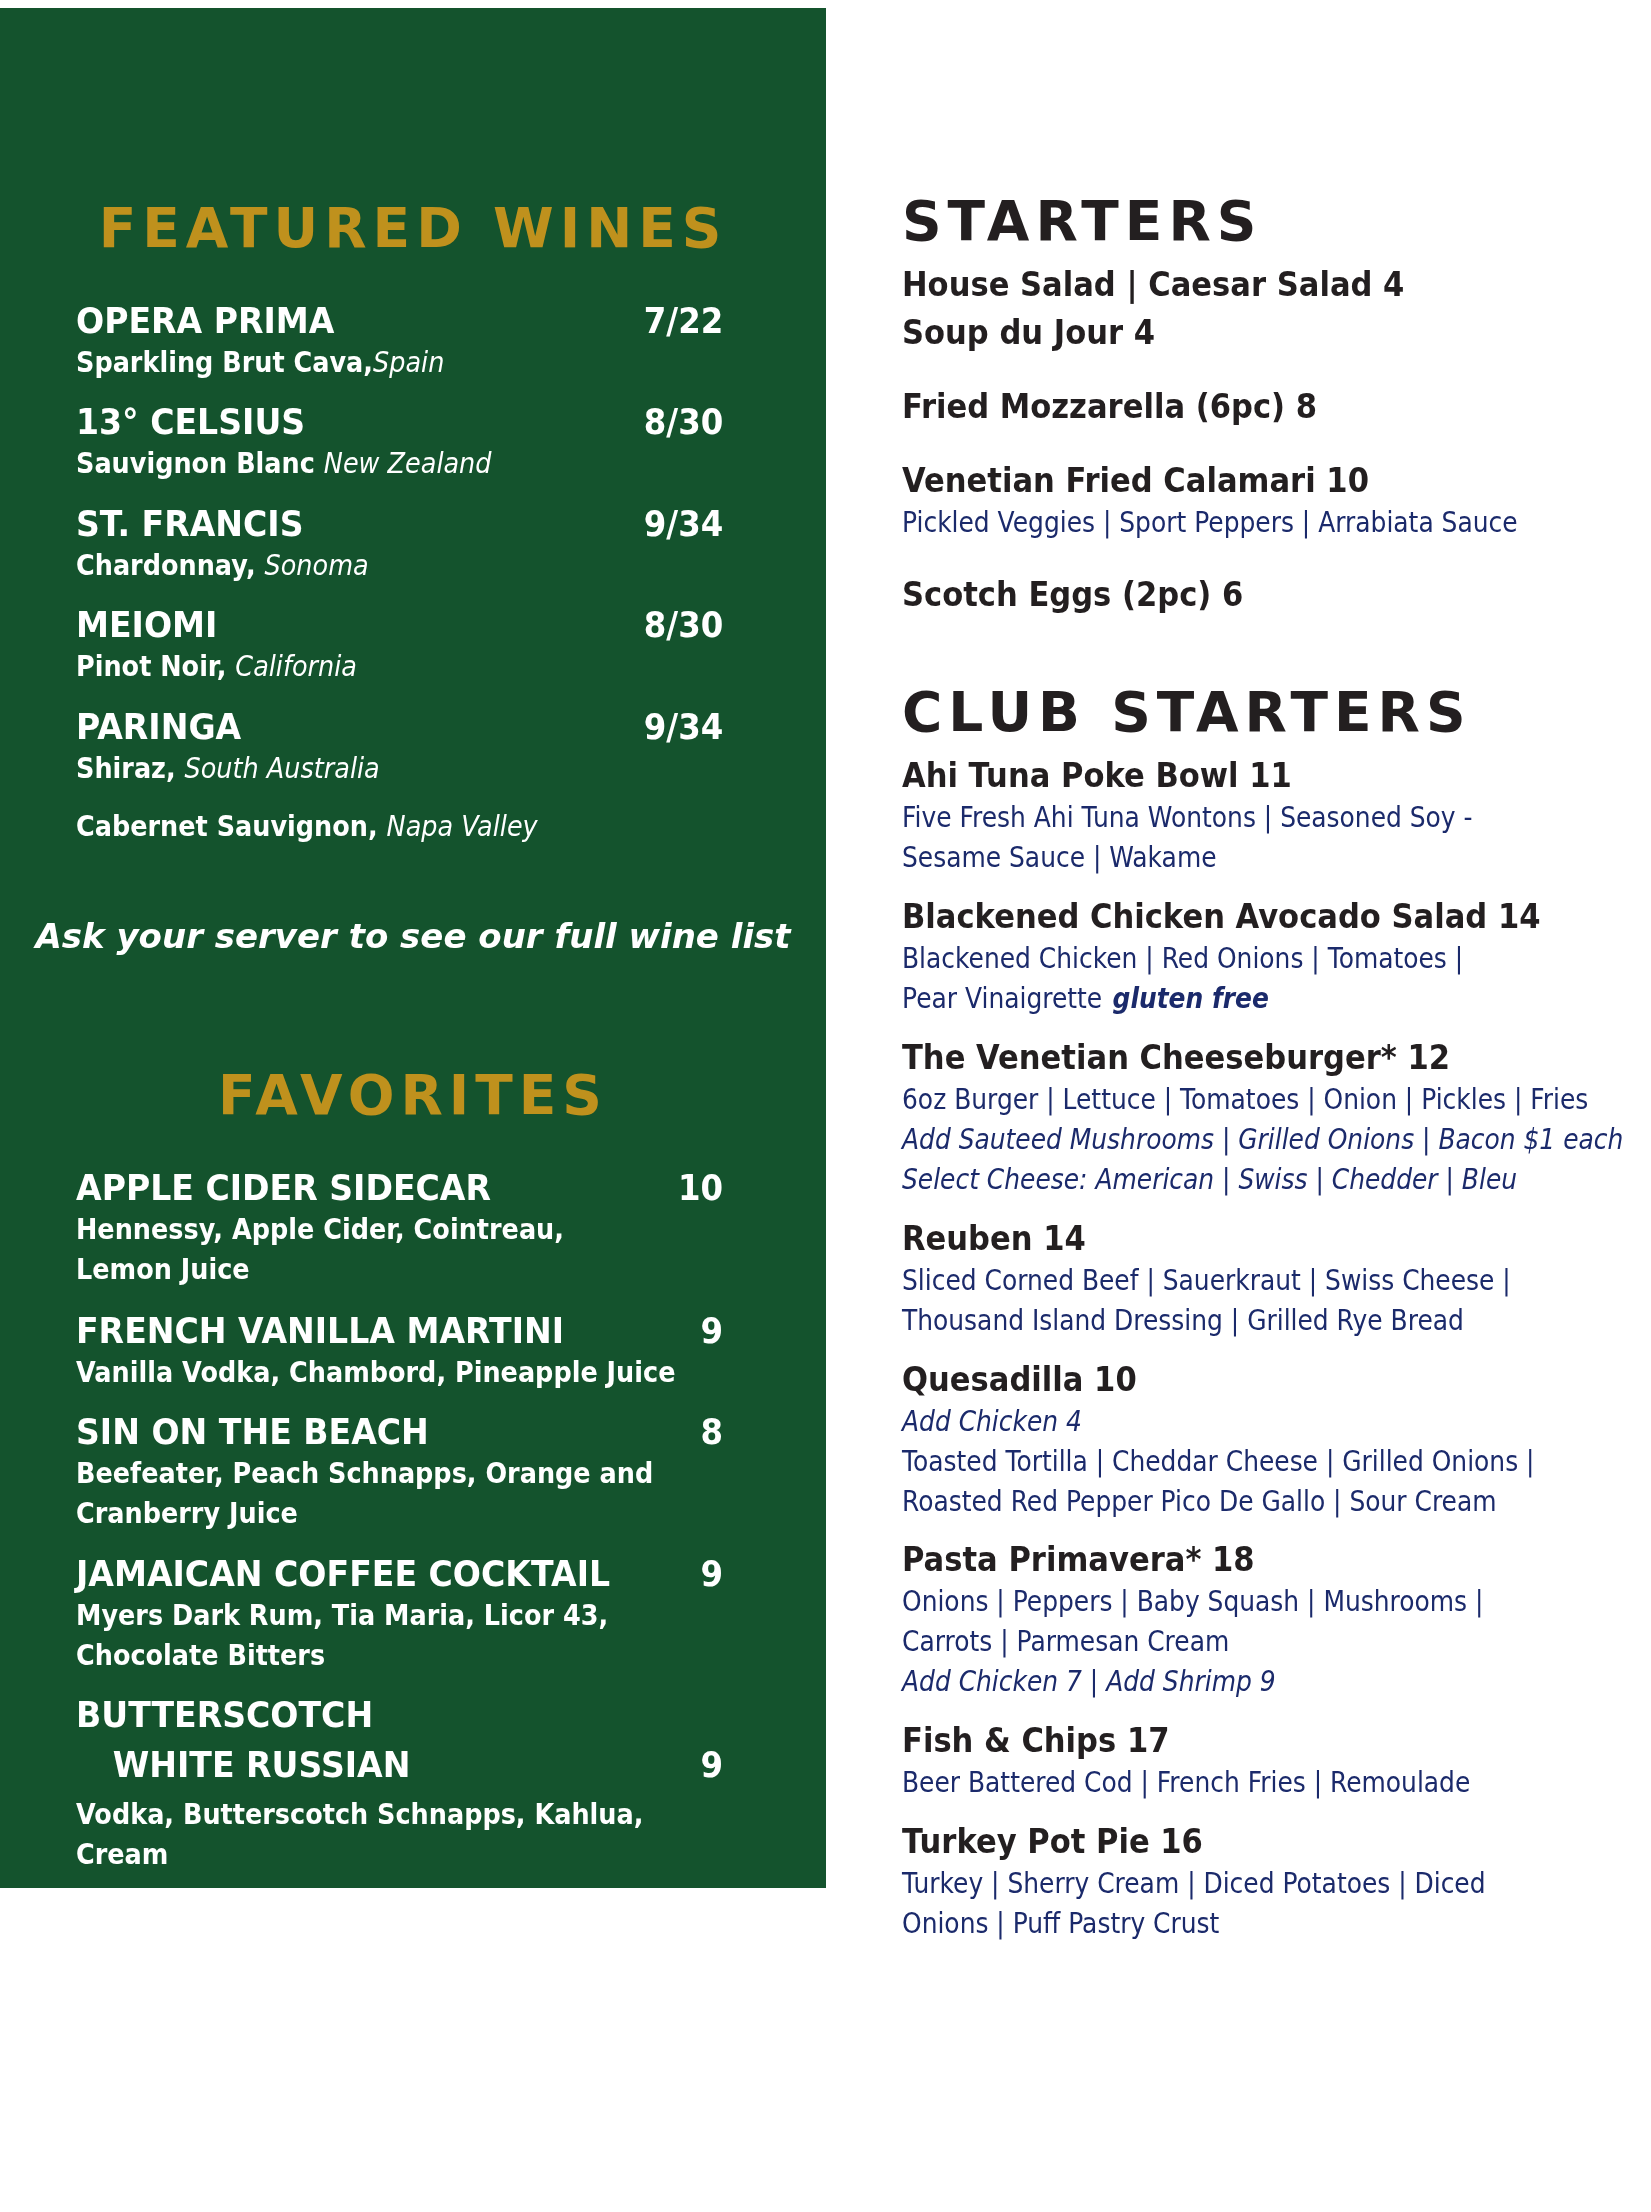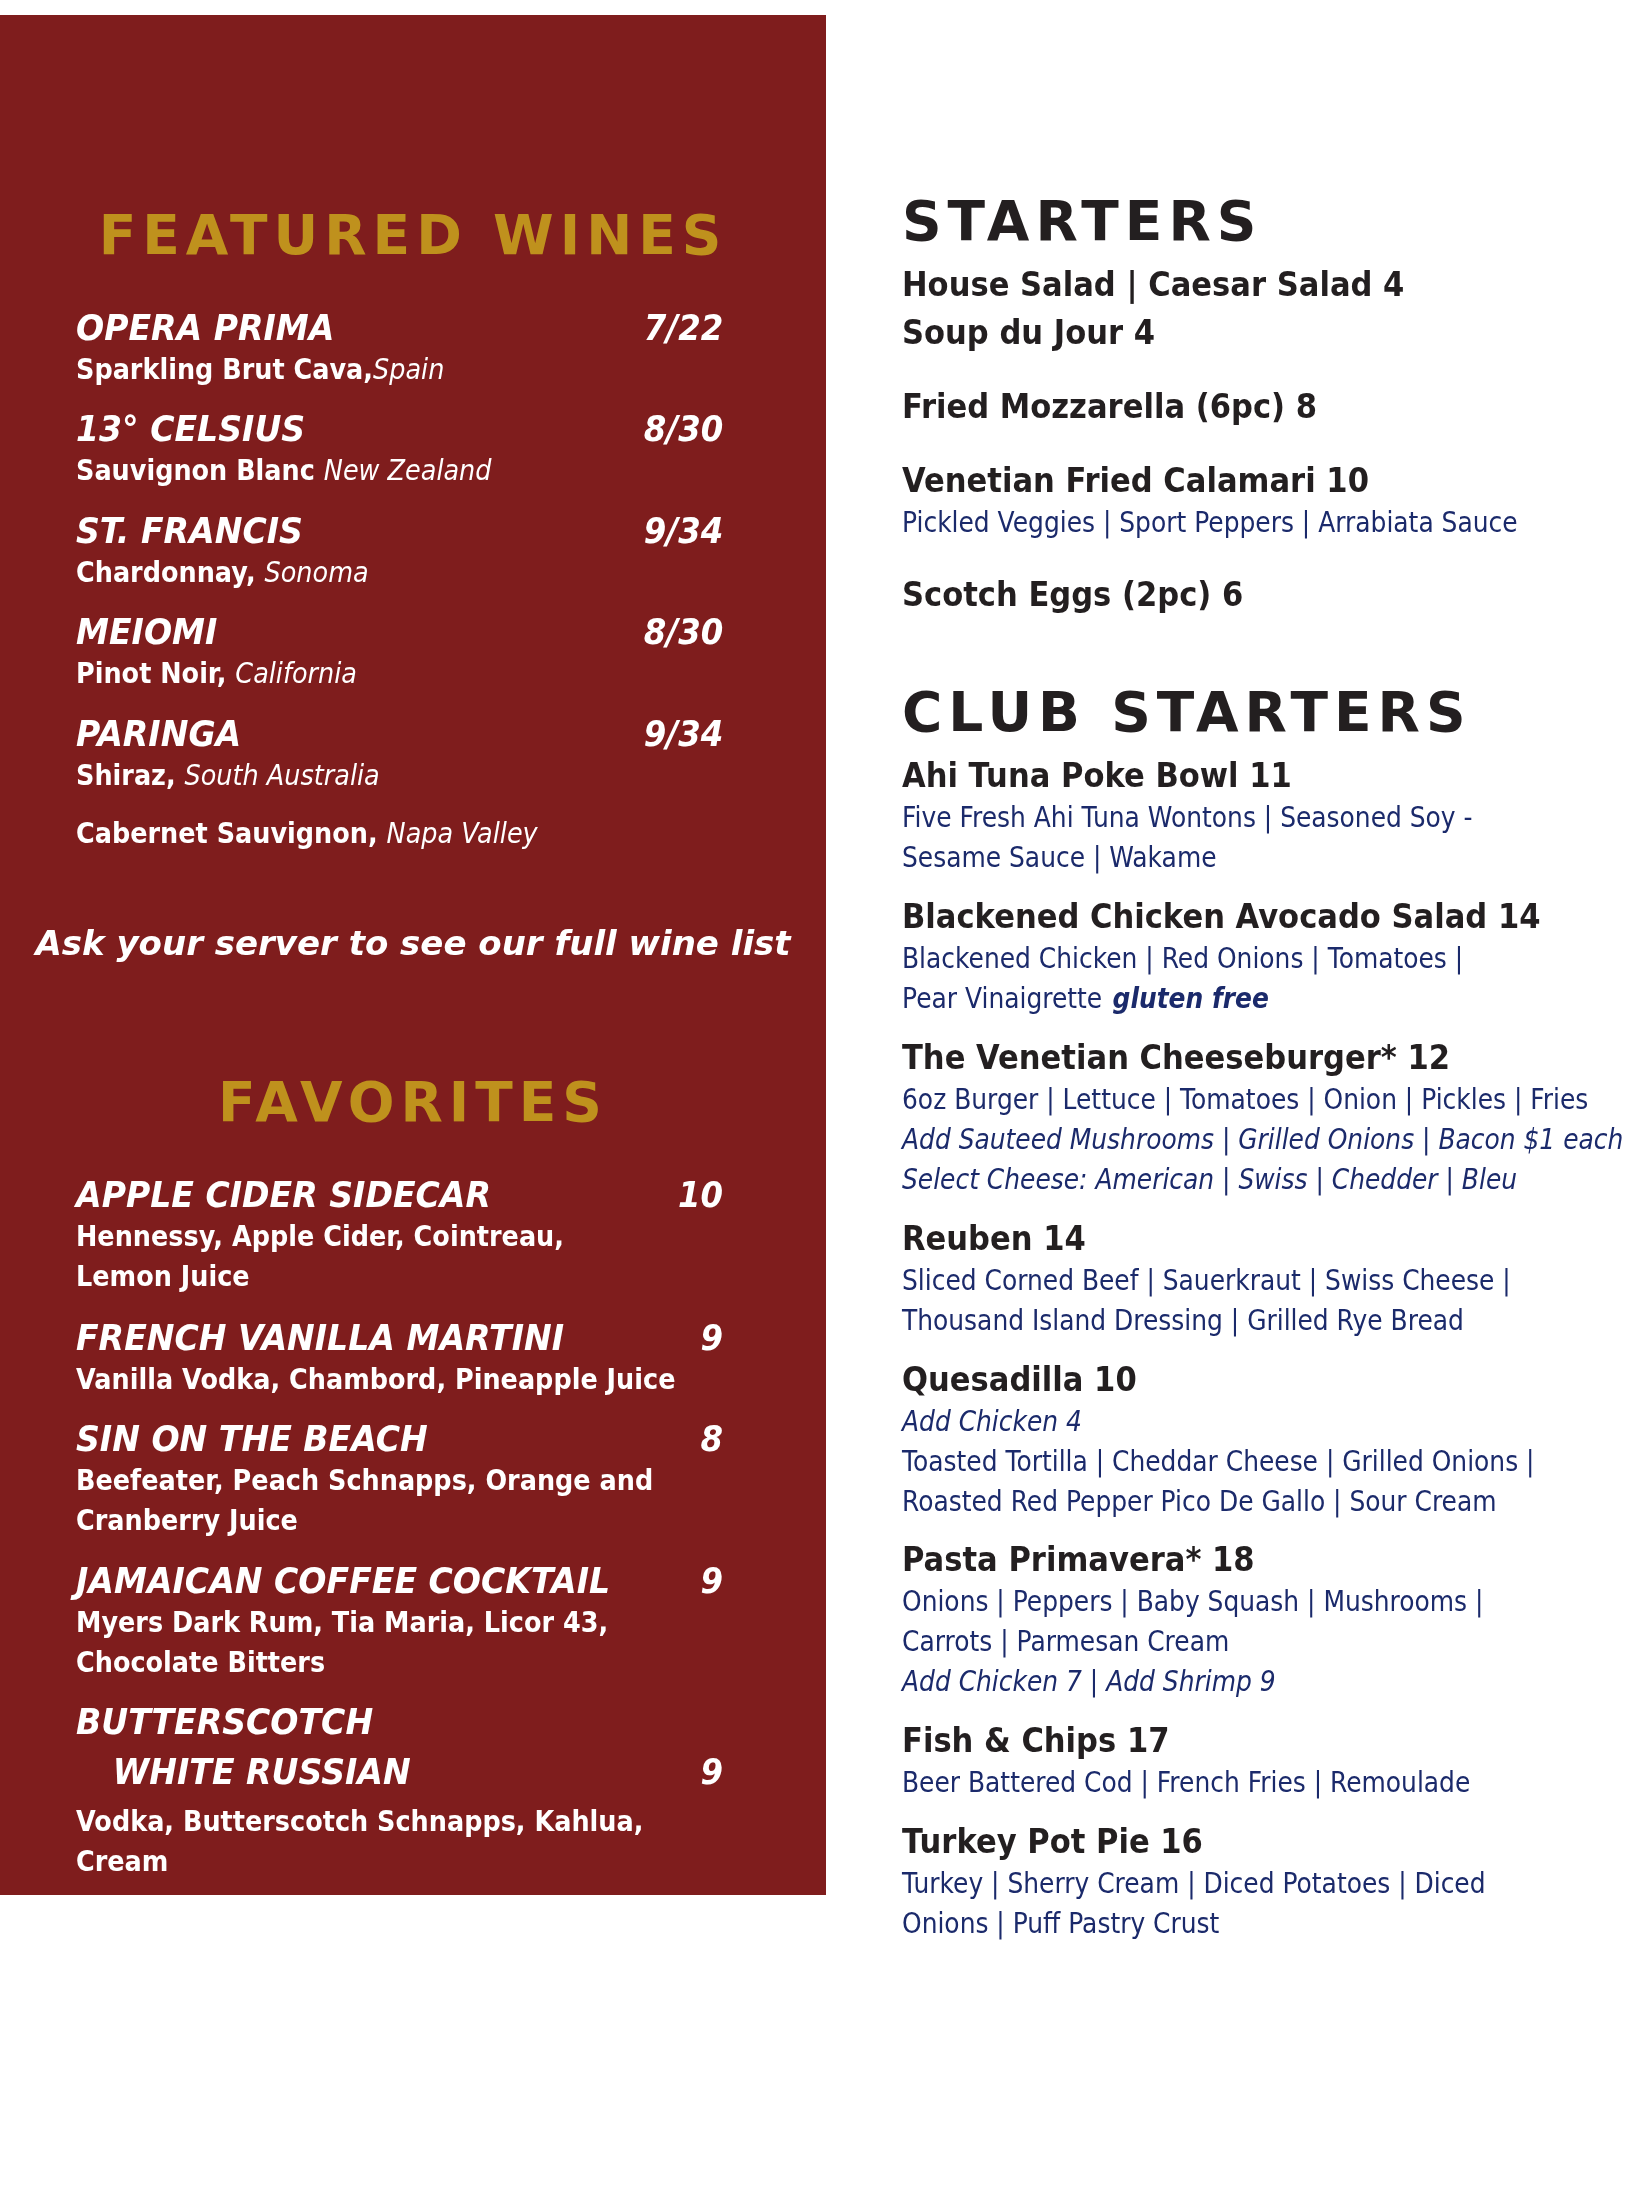--- a/index.html
+++ b/index.html
@@ -1,30 +1,30 @@
 <!DOCTYPE html>
 <html style="font-size:13.8px"><head>
 <meta charset="utf-8">
 <style>
   * { margin: 0; padding: 0; box-sizing: border-box; }
   html, body { width: 1652px; height: 2212px; background: #ffffff; overflow: hidden; }
   body { position: relative; font-family: "Liberation Sans", "DejaVu Sans", sans-serif; }
 
   
   .left {
-    position: absolute; left: 0; top: 15px; width: 826px; height: 1880px;
-    background: #7f1d1d; color: #ffffff;
+    position: absolute; left: 0; top: 8px; width: 826px; height: 1880px;
+    background: #14532d; color: #ffffff;
   }
   .sec-title {
     position: absolute; left: 0; width: 826px; text-align: center;
     color: #bf911d; font-weight: bold; font-size: 55px; letter-spacing: 6px;
     font-family: "DejaVu Sans", sans-serif;
   }
   .wine, .cocktail { position: absolute; left: 76px; width: 647px; }
-  .row { display: flex; justify-content: space-between; align-items: flex-start; font-style: italic; }
+  .row { display: flex; justify-content: space-between; align-items: flex-start; }
   .wname, .cname {
     font-weight: bold; font-size: 36px; line-height: 43px; letter-spacing: 0px;
     font-family: "DejaVu Sans", sans-serif; transform: scaleX(0.92); transform-origin: left;
     white-space: nowrap;
   }
   .wprice, .cprice {
     font-weight: bold; font-size: 36px; line-height: 43px;
     font-family: "DejaVu Sans", sans-serif; transform: scaleX(0.9); transform-origin: right;
   }
   .wsub {

